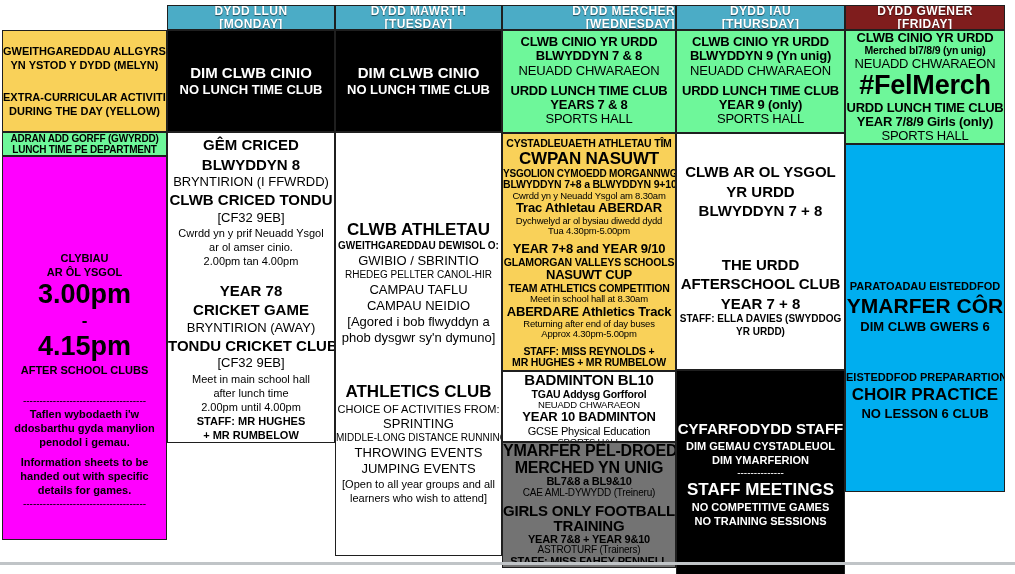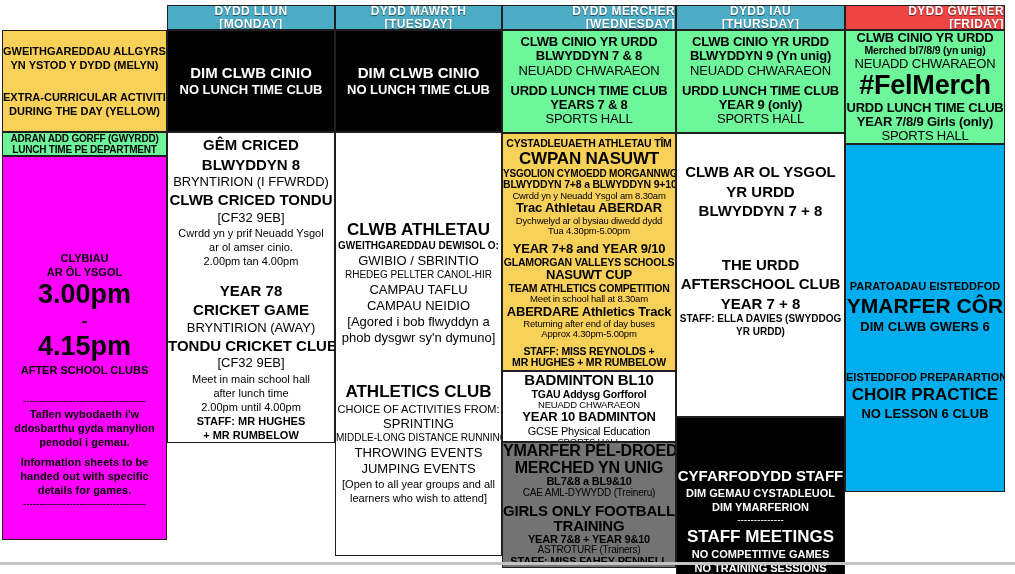--- a/index.html
+++ b/index.html
@@ -226,21 +226,21 @@
       </div>
       <div class="cell dense pad-urdd" style="height: 103px; background-color: rgb(110, 247, 154);">
           <div class="ln md2">CLWB CINIO YR URDD</div>
           <div class="ln md2">BLWYDDYN 9 (Yn unig)</div>
           <div class="ln mdr">NEUADD CHWARAEON</div>
           <div class="ln g1"></div>
           <div class="ln md2">URDD LUNCH TIME CLUB</div>
           <div class="ln md2">YEAR 9 (only)</div>
           <div class="ln mdr">SPORTS HALL</div>
         </div>
-      <div class="cell pad-thu-main" style="height: 284px; background-color: rgb(255, 255, 255);">
+      <div class="cell pad-thu-main" style="height: 237px; background-color: rgb(255, 255, 255);">
           <div class="ln md">CLWB AR OL YSGOL</div>
           <div class="ln md">YR URDD</div>
           <div class="ln md">BLWYDDYN 7 + 8</div>
           <div class="ln g3"></div>
           <div class="ln md">THE URDD</div>
           <div class="ln md">AFTERSCHOOL CLUB</div>
           <div class="ln md">YEAR 7 + 8</div>
           <div class="ln xsb">STAFF: ELLA DAVIES (SWYDDOG</div>
           <div class="ln xsb">YR URDD)</div>
         </div>
@@ -249,21 +249,21 @@
           <div class="ln smb">DIM GEMAU CYSTADLEUOL</div>
           <div class="ln smb">DIM YMARFERION</div>
           <div class="ln xs">--------------</div>
           <div class="ln lg">STAFF MEETINGS</div>
           <div class="ln smb">NO COMPETITIVE GAMES</div>
           <div class="ln smb">NO TRAINING SESSIONS</div>
         </div>
     </div>
 
     <div class="col col-fri">
-      <div class="cell day-header" style="background-color: #ef4444; align-items: flex-end;">
+      <div class="cell day-header" style="background-color: #7f1d1d;">
         <div>DYDD GWENER</div>
         <div>[FRIDAY]</div>
       </div>
       <div class="cell dense" style="height: 114px; background-color: rgb(110, 247, 154);">
           <div class="ln md2">CLWB CINIO YR URDD</div>
           <div class="ln smb">Merched bl7/8/9 (yn unig)</div>
           <div class="ln mdr">NEUADD CHWARAEON</div>
           <div class="ln xl">#FelMerch</div>
           <div class="ln md2">URDD LUNCH TIME CLUB</div>
           <div class="ln md2">YEAR 7/8/9 Girls (only)</div>

